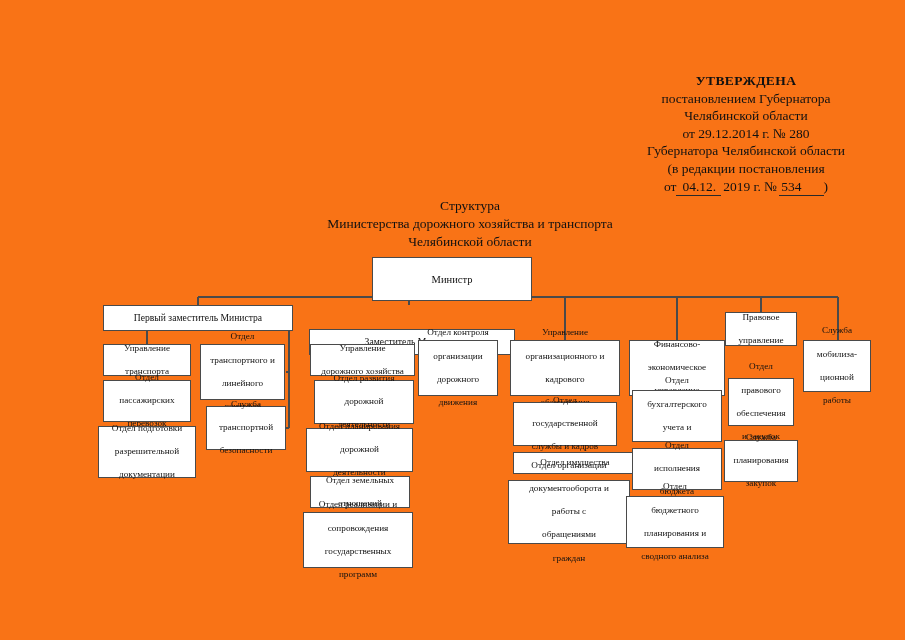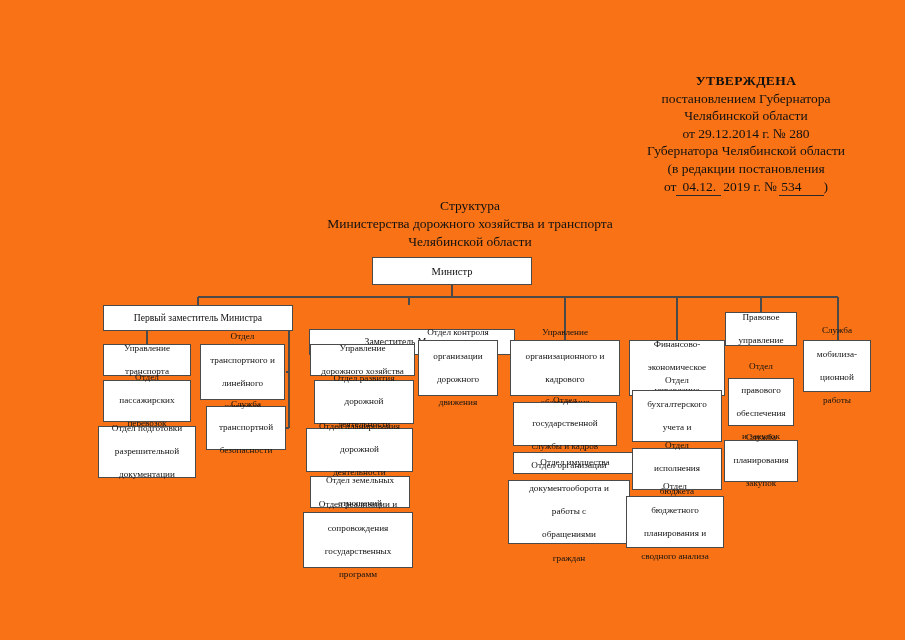--- a/index.html
+++ b/index.html
@@ -144,21 +144,21 @@
         <path d="M147,331 L147,344"></path>
         <path d="M289,331 L289,428"></path>
         <path d="M289,372 L286,372"></path>
         <path d="M289,428 L286,428"></path>
 
         <path d="M362,331 L362,344"></path>
         <path d="M458,331 L458,344"></path>
       </g>
     </svg>
 
-    <div class="node lvl1" style="left:372px; top:257px; width:160px; height:28px;">
+    <div class="node lvl1" style="left:372px; top:257px; width:160px; height:44px;">
       <span>Министр</span>
     </div>
 
     <div class="node lvl2" style="left:103px; top:305px; width:190px; height:26px;">
       <span>Первый заместитель Министра</span>
     </div>
     <div class="node lvl2" style="left:309px; top:305px; width:206px; height:26px;margin-top:24px;">
       <span>Заместитель Министра</span>
     </div>
 

